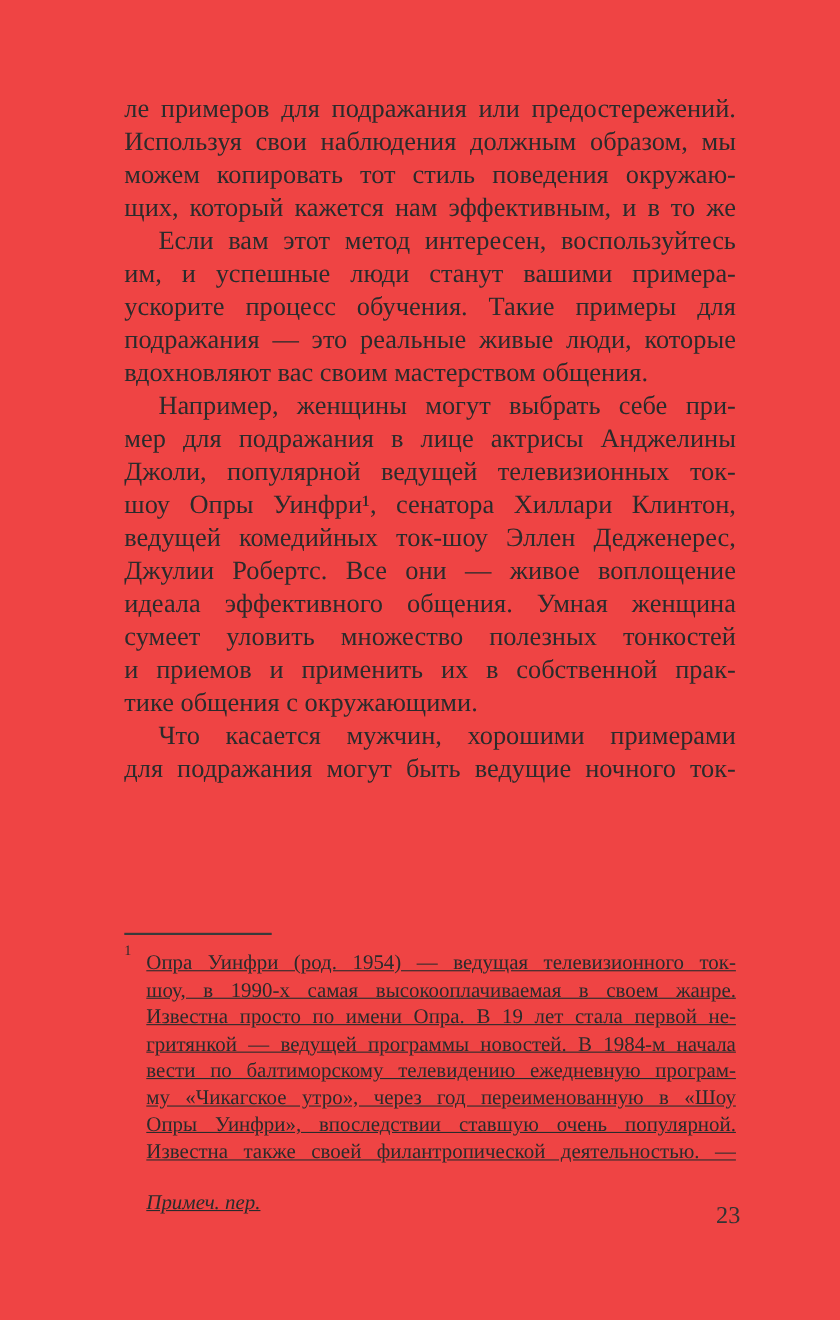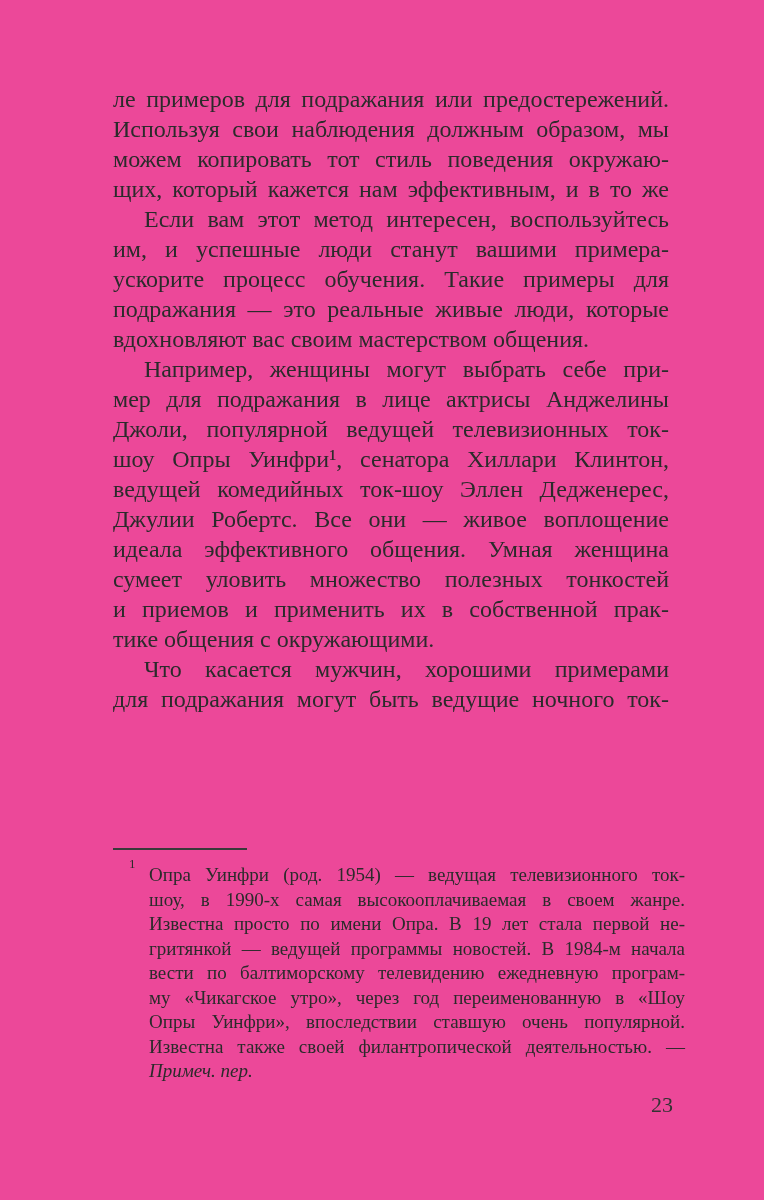--- a/index.html
+++ b/index.html
@@ -1,20 +1,20 @@
 <!DOCTYPE html>
 <html lang="ru"><head>
 <meta charset="utf-8">
 <style>
   html, body { margin: 0; padding: 0; background: #ffffff; }
   .page {
     position: relative;
     width: 764px;
     height: 1200px;
-    background: #ec4899;
+    background: #ef4444;
     font-family: "Liberation Serif", serif;
     color: #2b2b2b;
     overflow: hidden;
   }
   .text-block {
     position: absolute;
     left: 113px;
     top: 84px;
     width: 556px;
     font-size: 24px;
@@ -31,43 +31,45 @@
   .fn-rule {
     position: absolute;
     left: 113px;
     top: 848px;
     width: 134px;
     height: 2px;
     background: #3a3a3a;
   }
   .footnote {
     position: absolute;
-    left: 129px;
+    left: 113px;
     top: 858px;
     width: 556px;
     font-size: 19px;
     line-height: 24.5px;
+    text-decoration: underline;
   }
   .fn-line {
     margin-left: 20px;
     text-align: justify;
     text-align-last: justify;
   }
   .fn-first { text-indent: -20px; }
   .fn-marker {
     display: inline-block;
     width: 20px;
     font-size: 13px;
     position: relative;
     top: -6px;
     text-indent: 0;
   }
   .fn-last {
     text-align-last: left;
     font-style: italic;
+    margin-top: 22px;
   }
   .page-number {
     position: absolute;
     left: 113px;
     top: 1092px;
     width: 560px;
     text-align: right;
     font-family: Liberation Serif, serif;
     font-size: 22px;
     color: #333333;

